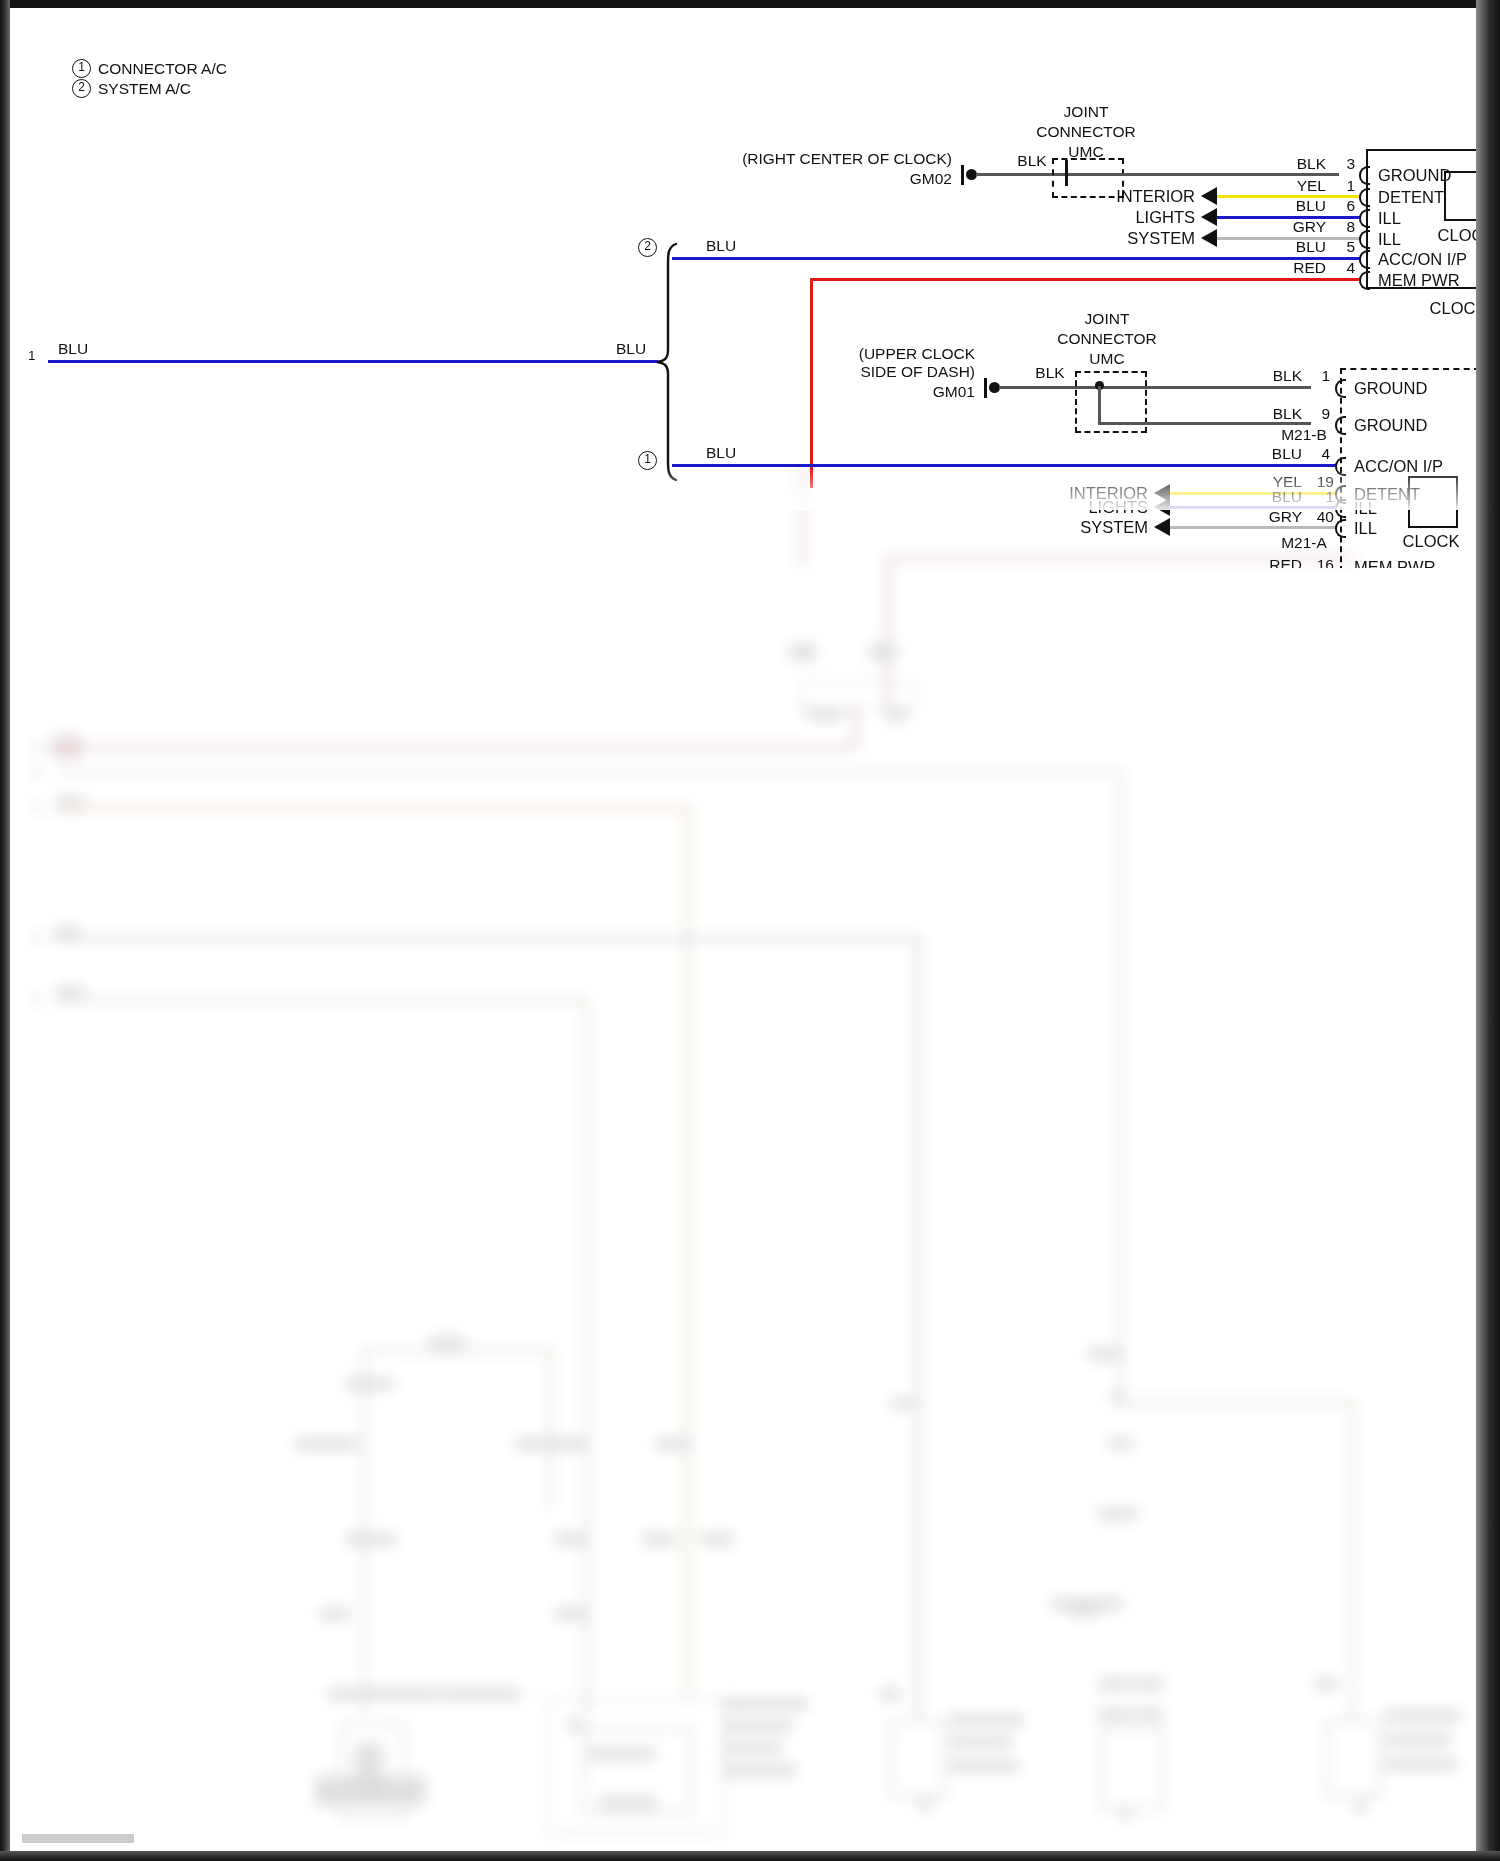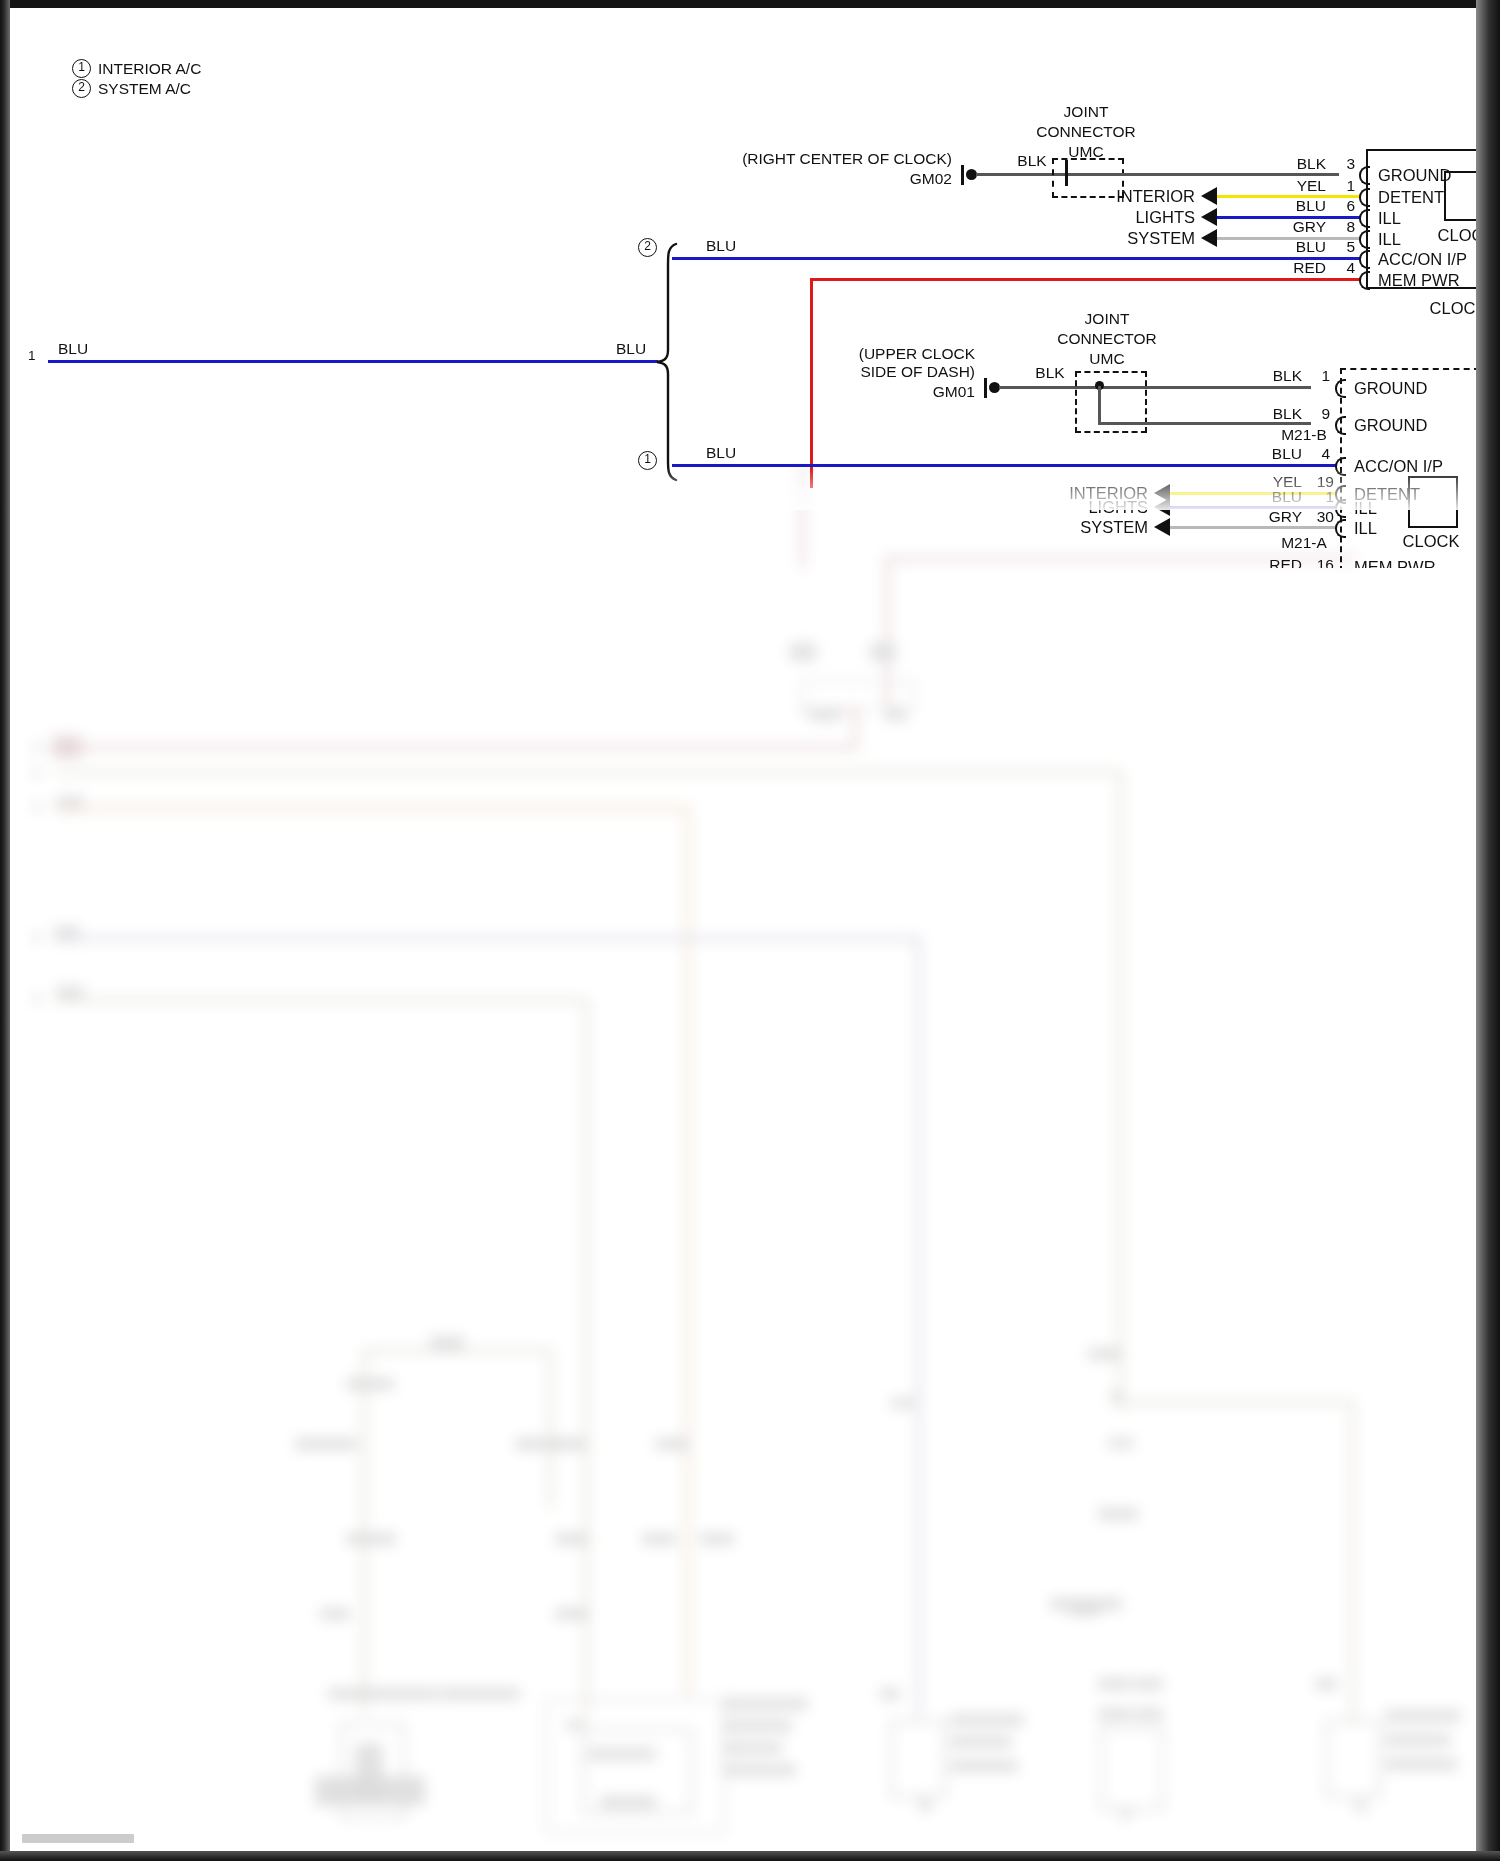--- a/index.html
+++ b/index.html
@@ -313,21 +313,21 @@
 
         </div>
       </div>
     </div>
 
     <div class="watermark" style="left:12px; top:1826px; width:112px; height:9px;"></div>
 
     <div class="focus-layer">
 
       <div class="circ" style="left:62px; top:51px;">1</div>
-      <div class="t t15" style="left:88px; top:53px;">INTERIOR A/C</div>
+      <div class="t t15" style="left:88px; top:53px;">CONNECTOR A/C</div>
 
       <div class="circ" style="left:62px; top:71px;">2</div>
       <div class="t t15" style="left:88px; top:73px;">SYSTEM A/C</div>
 
       <div class="t t15 tc" style="left:1076px; top:96px;">JOINT</div>
       <div class="t t15 tc" style="left:1076px; top:116px;">CONNECTOR</div>
       <div class="t t15 tc" style="left:1076px; top:136px;">UMC</div>
 
       <div class="t t15 tr" style="left:942px; top:143px;">(RIGHT CENTER OF CLOCK)</div>
       <div class="t t15 tr" style="left:942px; top:163px;">GM02</div>
@@ -456,21 +456,21 @@
       <div class="w wh blu" style="left:1160px; top:498px; width:166px;"></div>
       <div class="arrow-l" style="left:1144px; top:490px;"></div>
       <div class="t t15 tr" style="left:1292px; top:481px;">BLU</div>
       <div class="t t15 tr" style="left:1324px; top:481px;">1</div>
       <div class="term" style="left:1325px; top:491px;"></div>
       <div class="t t16" style="left:1344px; top:492px;">ILL</div>
 
       <div class="w wh gry" style="left:1160px; top:518px; width:166px;"></div>
       <div class="arrow-l" style="left:1144px; top:510px;"></div>
       <div class="t t15 tr" style="left:1292px; top:501px;">GRY</div>
-      <div class="t t15 tr" style="left:1324px; top:501px;">30</div>
+      <div class="t t15 tr" style="left:1324px; top:501px;">40</div>
       <div class="term" style="left:1325px; top:511px;"></div>
       <div class="t t16" style="left:1344px; top:512px;">ILL</div>
 
       <div class="t t16 tr" style="left:1138px; top:477px;">INTERIOR</div>
       <div class="t t16 tr" style="left:1138px; top:491px;">LIGHTS</div>
       <div class="t t16 tr" style="left:1138px; top:511px;">SYSTEM</div>
 
       <div class="t t15 tc" style="left:1294px; top:527px;">M21-A</div>
 
       <div class="t t15 tr" style="left:1292px; top:549px;">RED</div>

